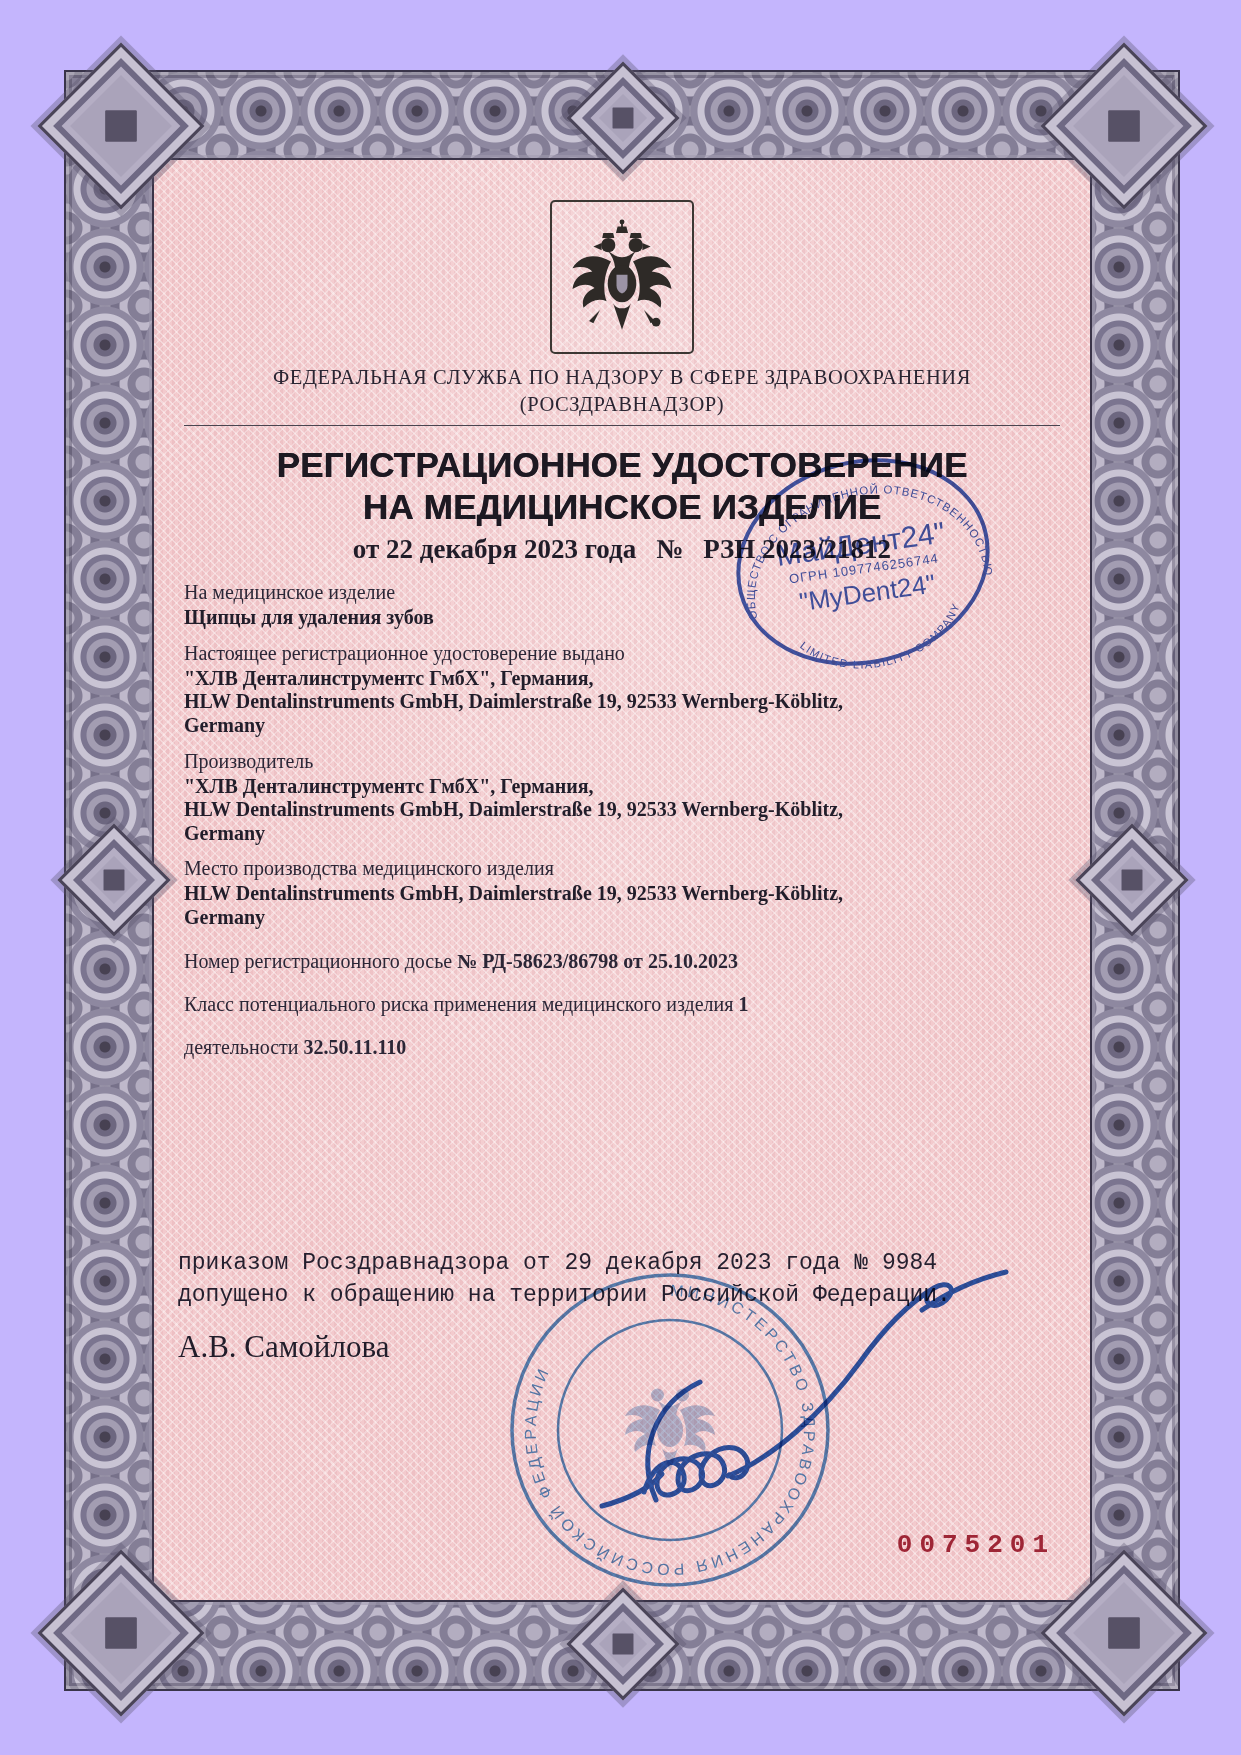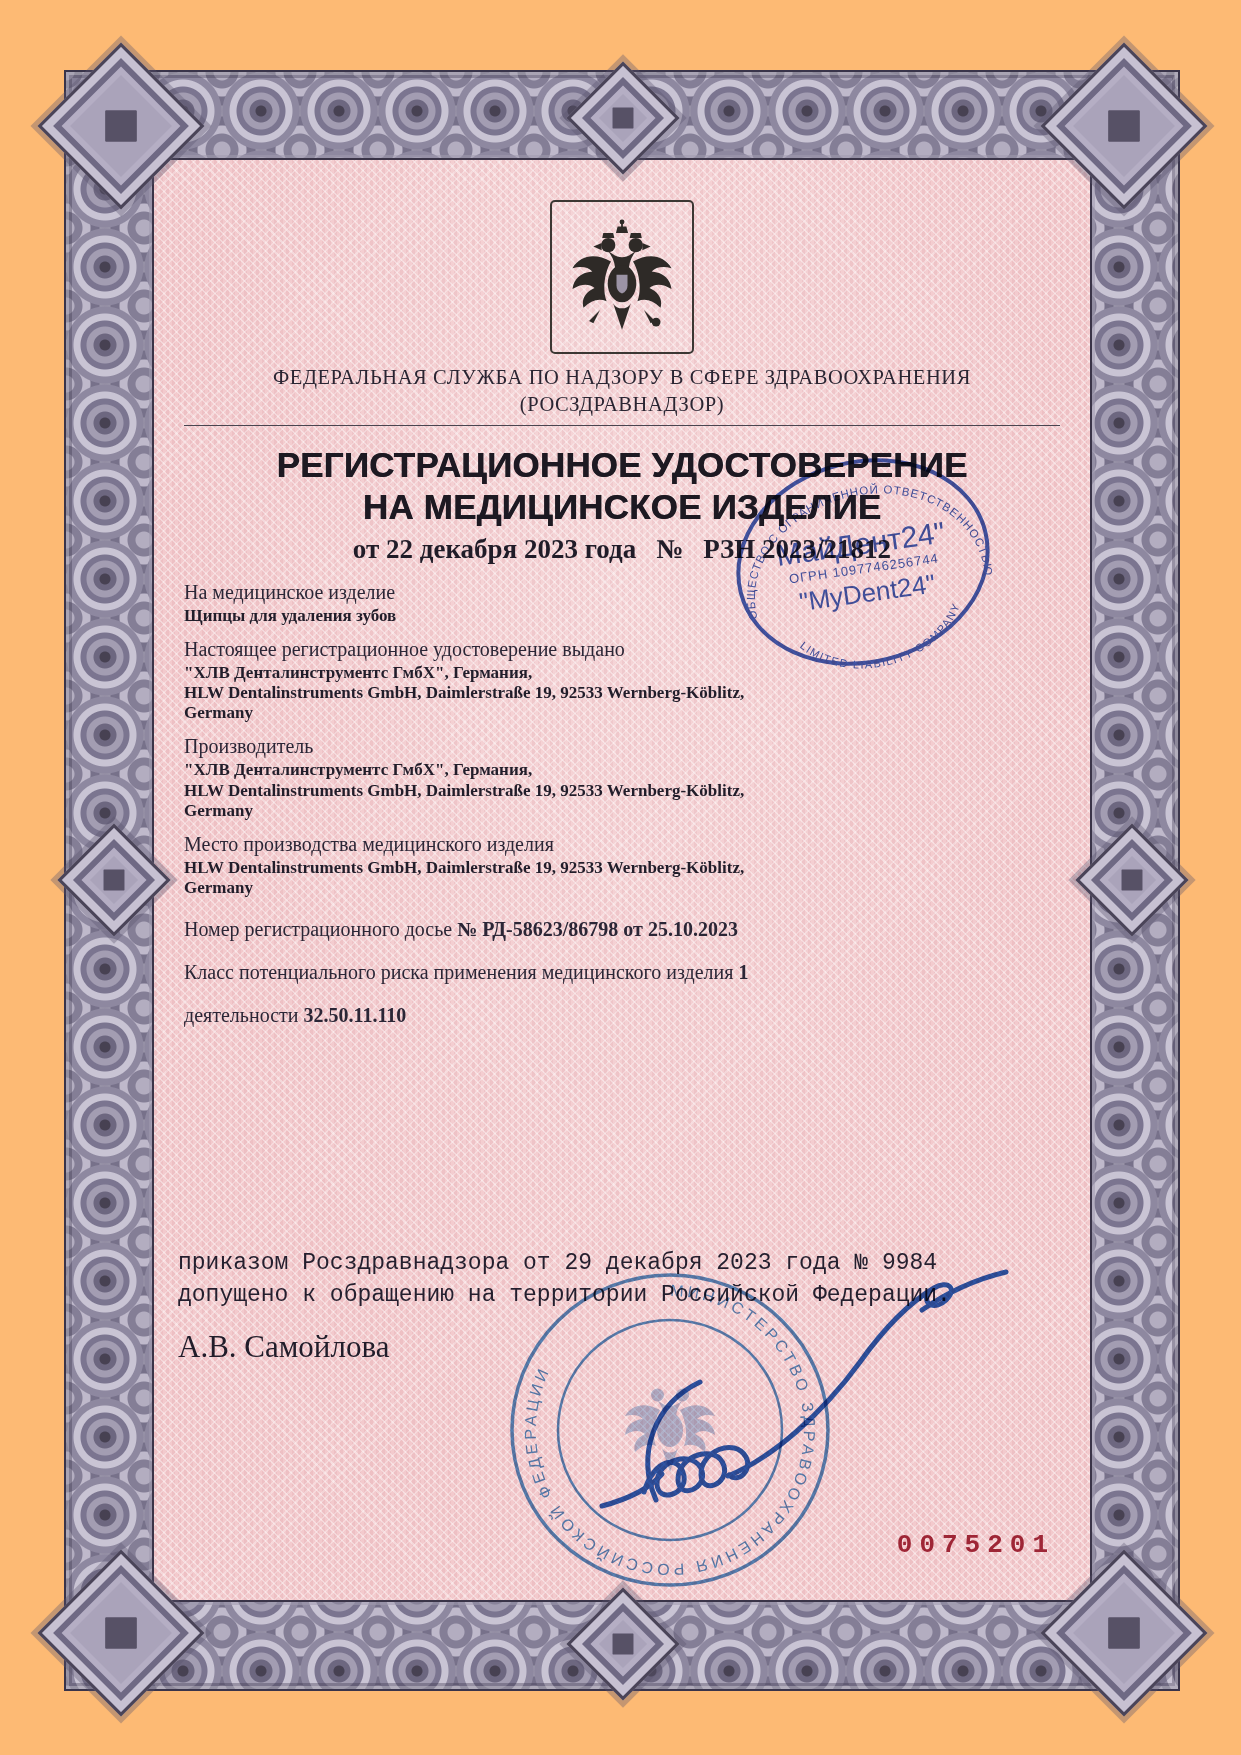--- a/index.html
+++ b/index.html
@@ -1,18 +1,18 @@
 <!DOCTYPE html>
 <html><head>
 <meta charset="utf-8">
 <style>
   html,body{margin:0;padding:0;background:#ffffff;}
   .certificate{
     position:relative;width:1241px;height:1755px;margin:0 auto;overflow:hidden;
-    background:#fdba74;
+    background:#c4b5fd;
     font-family:"Liberation Serif","DejaVu Serif",serif;color:#262130;
   }
   
   .frame{
     position:absolute;left:64px;top:70px;width:1112px;height:1617px;
     background-color:#9a94a8;
     background-image:
       radial-gradient(circle at 50% 50%, #474152 0 5px, #6d6780 6px 11px, #a39db2 12px 18px, #7b7590 19px 24px, #c9c4d4 25px 31px, #8e88a0 32px 38px, rgba(0,0,0,0) 39px),
       radial-gradient(circle at 50% 50%, #b3adc0 0 8px, #847e96 9px 16px, #bfb9cb 17px 24px, #77718a 25px 33px, rgba(0,0,0,0) 34px);
     background-size:78px 78px,78px 78px;
@@ -54,21 +54,21 @@
   
   .authority{margin-top:10px;text-align:center;font-size:20.5px;line-height:1.3;letter-spacing:.6px;color:#2a2532;}
   .rule{margin:8px auto 0;width:876px;height:0;border-top:1.6px solid #4a4550;}
   .doc-title{margin-top:18px;text-align:center;font-family:"Liberation Sans","DejaVu Sans",sans-serif;
     font-weight:bold;font-size:35px;line-height:1.2;color:#1d1922;letter-spacing:.2px;
     text-shadow:.5px 0 currentColor;}
   .date-line{margin-top:6px;text-align:center;font-weight:bold;font-size:27px;color:#201c28;}
   .date-line .nsign{display:inline-block;margin:0 20px;}
   
   .p-label{margin-top:16px;font-size:20px;color:#2b2636;}
-  .b-line{font-size:17px;line-height:1.18;font-weight:bold;color:#211d2a;}
+  .b-line{font-size:20px;line-height:1.18;font-weight:bold;color:#211d2a;}
   .mt2{margin-top:2px;} .mt16{margin-top:12px;} .mt20{margin-top:20px;}
   .inline-val{font-weight:bold;}
   
   .lower-block{position:absolute;left:178px;right:178px;top:1248px;z-index:4;}
   .order-line{font-size:23px;line-height:1.38;color:#241f2e;font-family:Liberation Mono, monospace;}
   .footer-row{display:flex;justify-content:space-between;align-items:flex-end;margin-top:18px;}
   .signer-role{font-size:22px;font-weight:bold;line-height:1.25;color:#211d2a;}
   .signer-name{font-size:31px;font-weight:normal;color:#211d2a;}
   .serial{position:absolute;right:186px;top:1530px;z-index:6;
     font-family:Liberation Mono, monospace;font-weight:bold;

